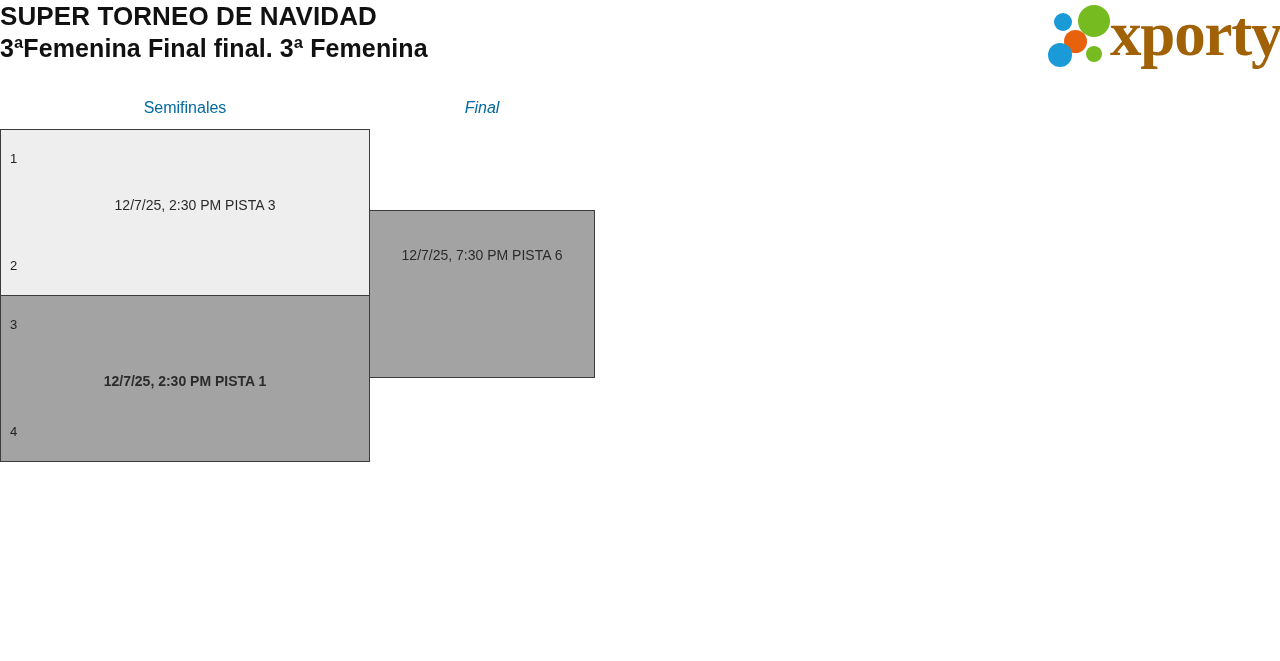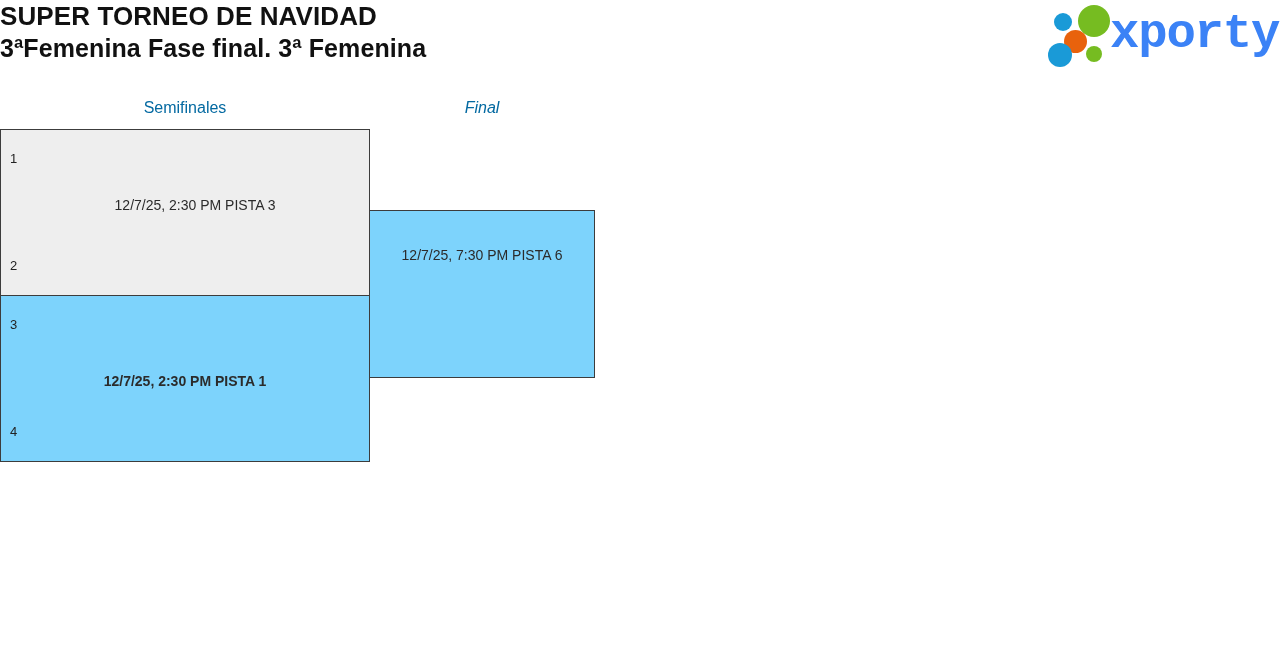--- a/index.html
+++ b/index.html
@@ -27,36 +27,36 @@
   .logo { position:absolute; left:1048px; top:3px; width:228px; height:66px; }
   .logo-dots { position:absolute; left:0px; top:0px; width:62px; height:64px; }
   .dot { position:absolute; border-radius:50%; }
   .dot-green-lg  { left:30px; top:2px;  width:32px; height:32px; background:#76bc21; }
   .dot-blue-md   { left:6px;  top:10px; width:18px; height:18px; background:#1a9ad7; }
   .dot-orange    { left:16px; top:27px; width:23px; height:23px; background:#e8620c; }
   .dot-blue-lg   { left:0px;  top:40px; width:24px; height:24px; background:#1a9ad7; }
   .dot-green-sm  { left:38px; top:43px; width:16px; height:16px; background:#76bc21; }
   .logo-word {
     position:absolute; left:62px; top:2px;
-    font-size:49px; font-weight:700; color:#3b82f6;
+    font-size:63px; font-weight:700; color:#a16207;
     letter-spacing:-1.2px; line-height:58px;
-    font-family:Liberation Mono, monospace;
+    font-family:Liberation Serif, serif;
   }
 
   
   .round-header {
     position:absolute; font-size:16px; color:#0369a1;
     text-align:center; line-height:20px; white-space:nowrap;
   }
   #round-header-0 { left:60px;  top:98px; width:250px; }
   #round-header-1 { left:357px; top:98px; width:250px;font-style:italic; }
 
   
   .match {
-    position:absolute; border:1px solid #3c3c3c; background:#7dd3fc;
+    position:absolute; border:1px solid #3c3c3c; background:#a3a3a3;
   }
   .match.shaded { background:#eeeeee; }
   .seed {
     position:absolute; left:9px; font-size:13px;
     color:#222222; line-height:16px; white-space:nowrap;
   }
   .seed-top { top:21px; }
   .seed-bottom { bottom:21px; }
   .match-info {
     position:absolute; left:0; right:0;
@@ -78,21 +78,21 @@
 </style>
 </head>
 <body>
 
 <div class="page">
 
   <div class="header">
 
     <div class="title-block">
       <div class="title-line1">SUPER TORNEO DE NAVIDAD</div>
-      <div class="title-line2">3ªFemenina Fase final. 3ª Femenina</div>
+      <div class="title-line2">3ªFemenina Final final. 3ª Femenina</div>
     </div>
 
     <div class="logo">
       <div class="logo-dots">
         <span class="dot dot-green-lg"></span>
         <span class="dot dot-blue-md"></span>
         <span class="dot dot-orange"></span>
         <span class="dot dot-blue-lg"></span>
         <span class="dot dot-green-sm"></span>
       </div>

